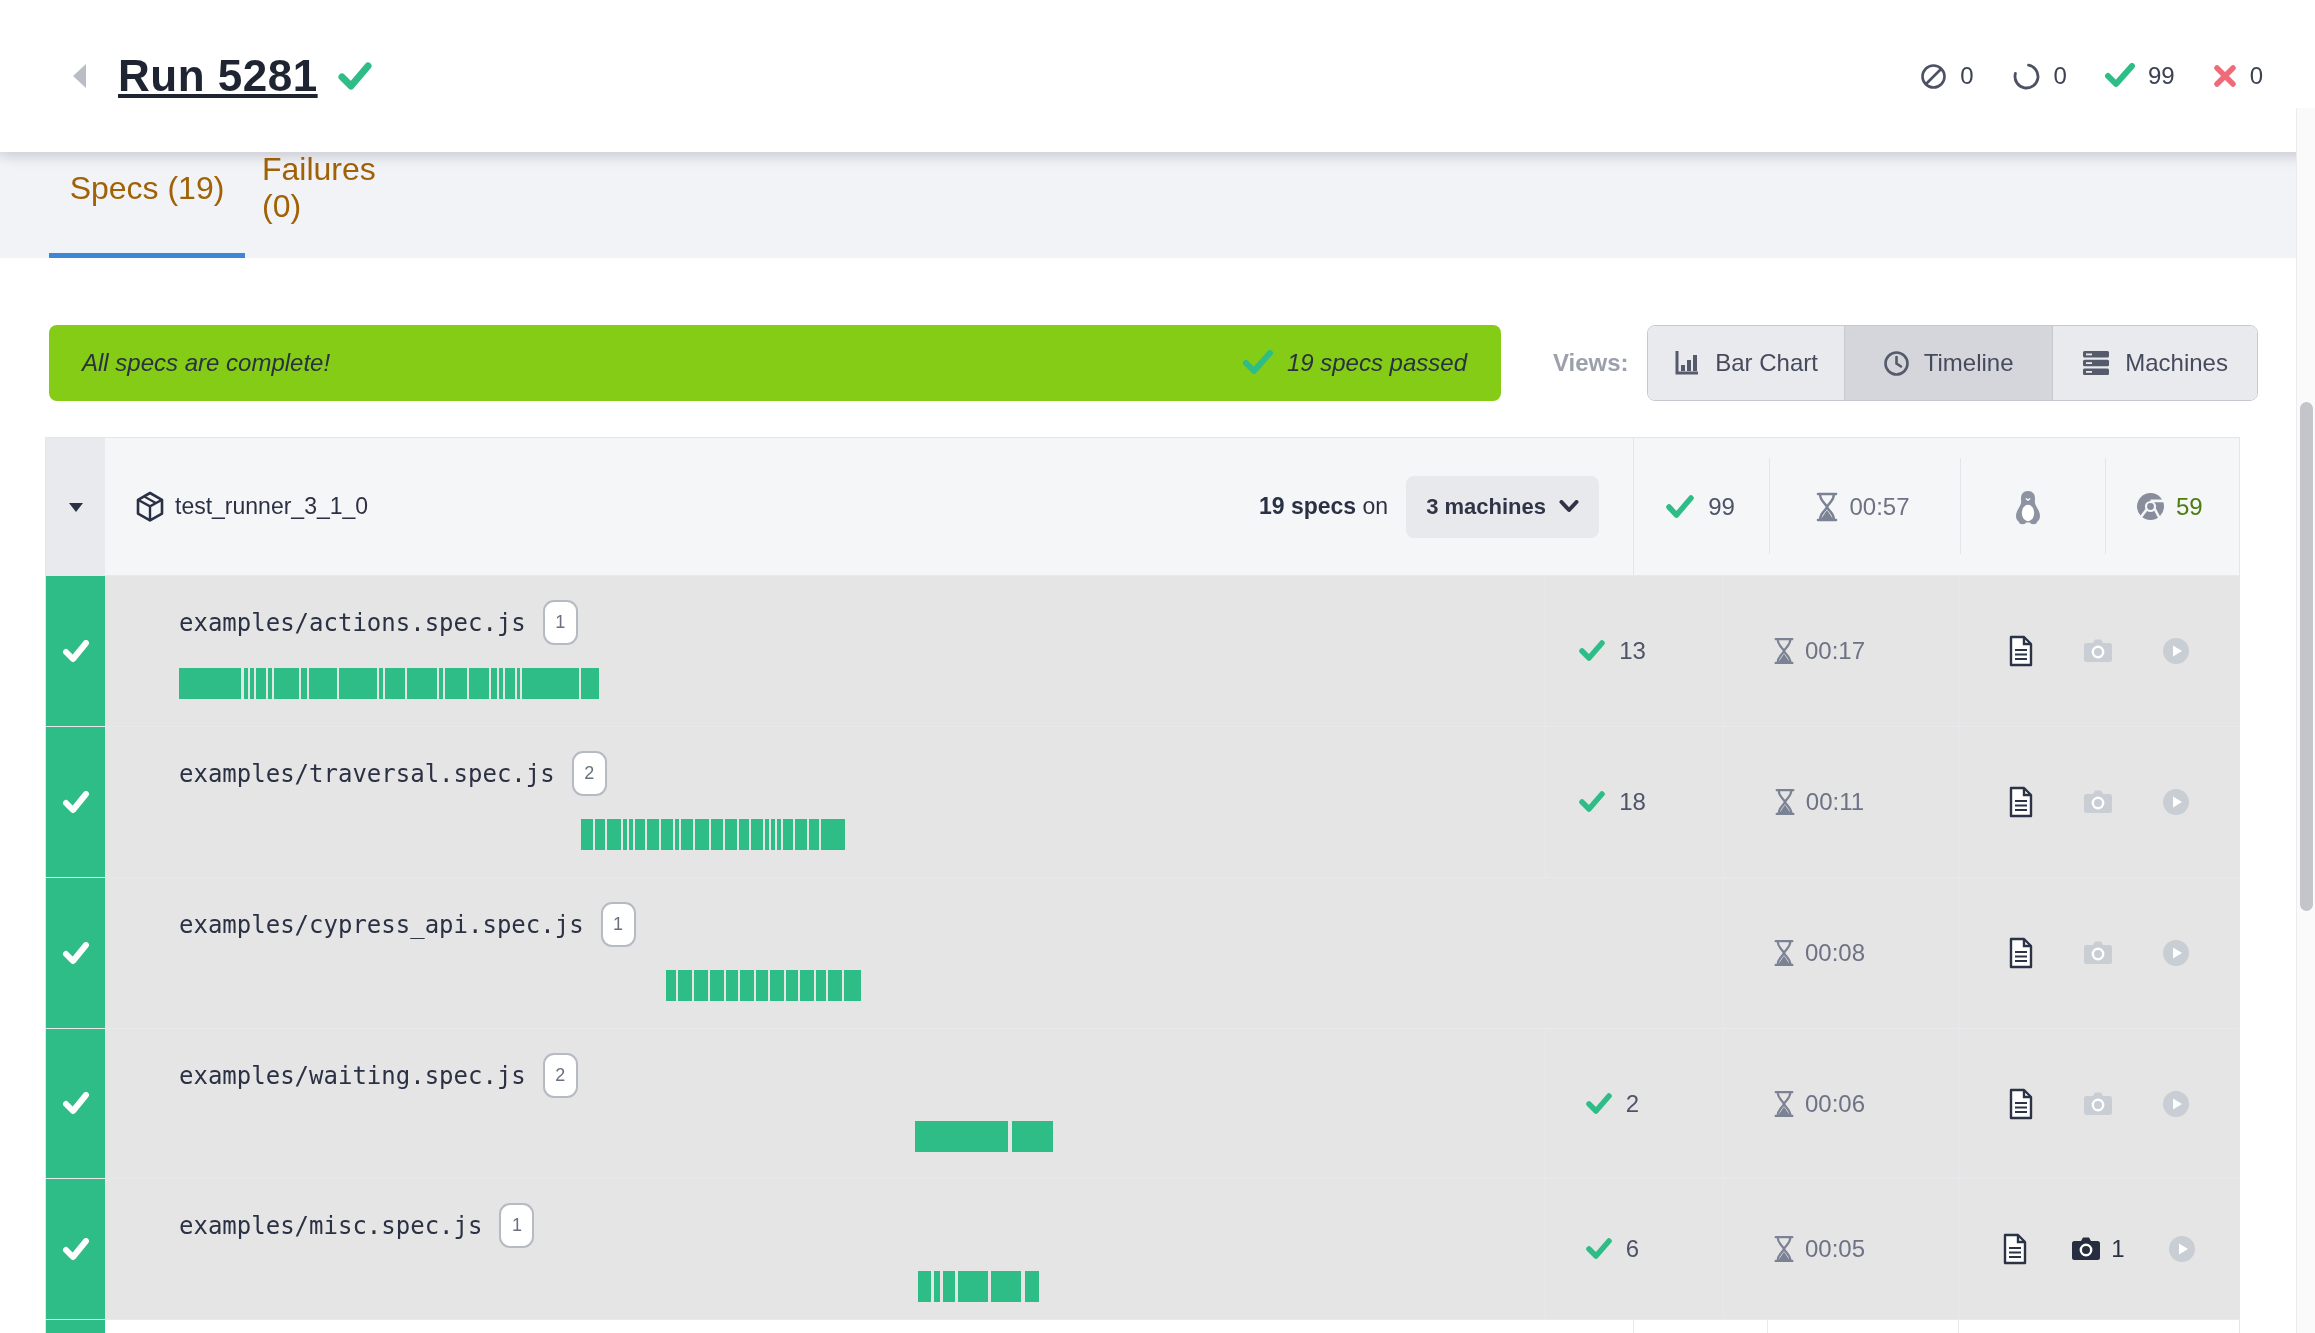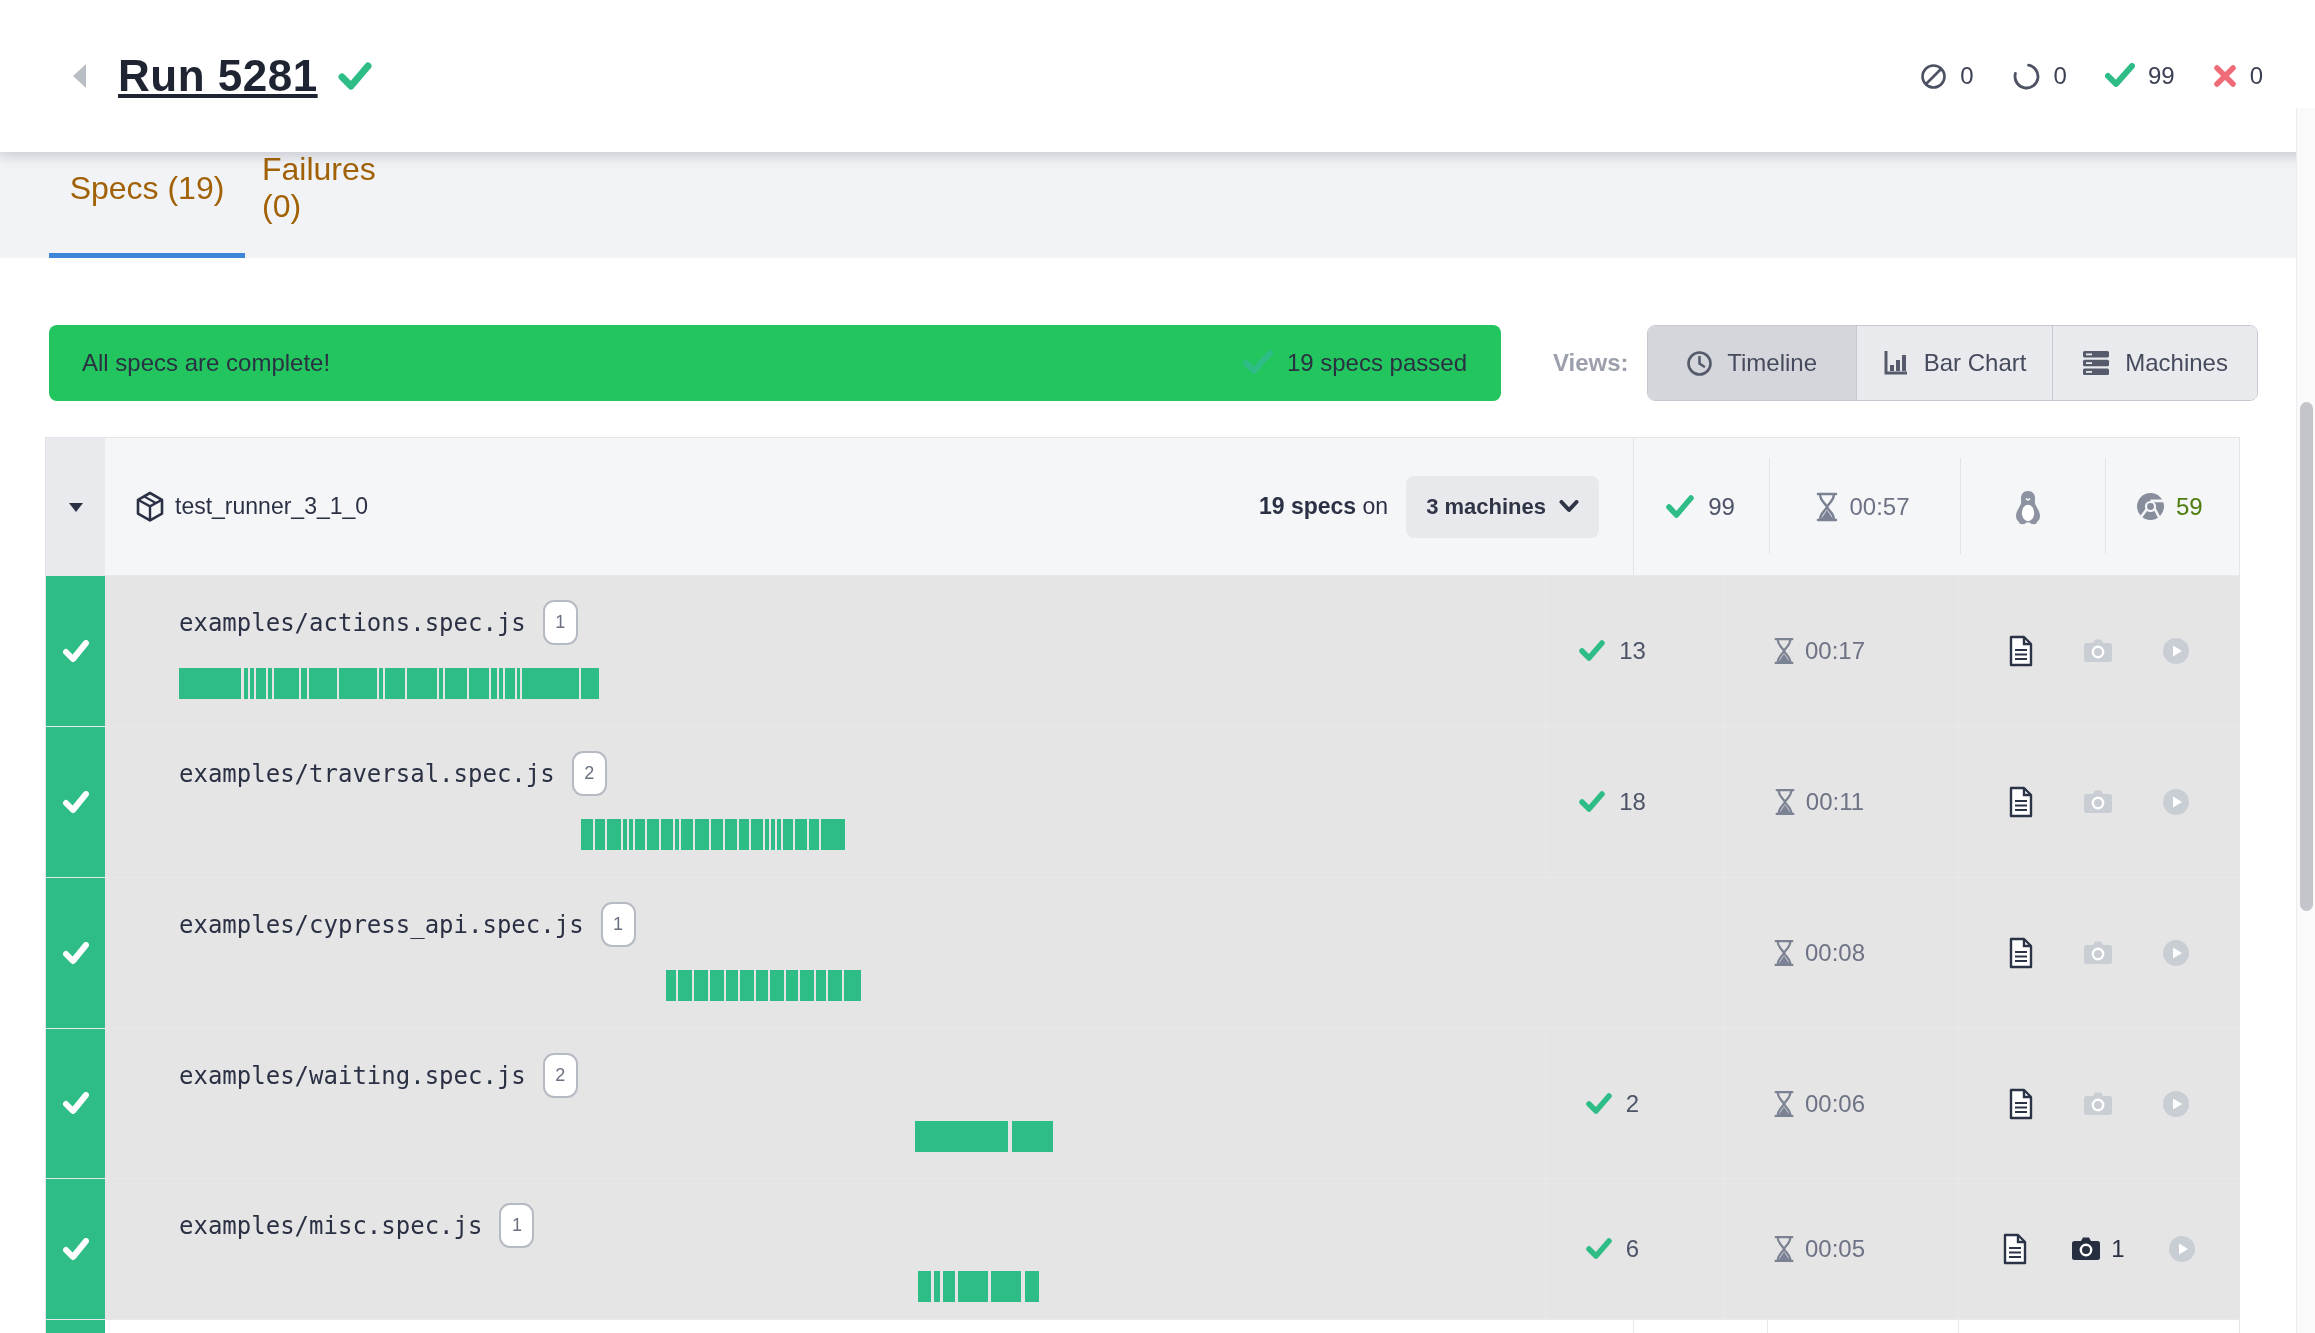--- a/index.html
+++ b/index.html
@@ -20,22 +20,22 @@
   .tabbar { position:absolute; left:0; top:152px; width:2315px; height:106px; background:#f2f3f6;
             box-shadow:inset 0 12px 10px -8px rgba(40,45,70,.07); }
   .tab { position:absolute; top:0; height:72px; display:flex; align-items:center; justify-content:center;
          font-size:32px; color:#a16207; cursor:pointer; }
   .tab-specs { left:49px; width:196px; }
   .tab-failures { left:262px; width:160px; }
   .tab-underline { position:absolute; left:49px; top:101px; width:196px; height:5px; background:#3d87d8; }
 
   
   .toolbar { position:absolute; left:0; top:325px; width:2315px; height:76px; display:flex; align-items:center; }
-  .banner { margin-left:49px; width:1452px; height:76px; background:#22c55e; border-radius:8px;
-            display:flex; align-items:center; padding:0 34px 0 33px; }
+  .banner { margin-left:49px; width:1452px; height:76px; background:#84cc16; border-radius:8px;
+            display:flex; align-items:center; padding:0 34px 0 33px;font-style:italic; }
   .banner-msg { font-size:24px; color:#2a3142; }
   .banner-passed { margin-left:auto; display:flex; align-items:center; gap:14px; font-size:24px; color:#2a3142; }
   .views-label { margin-left:52px; font-size:24px; font-weight:bold; color:#9ba0ac; }
   .btn-group { margin-left:18px; display:flex; height:76px; border:1px solid #c6c9d0; border-radius:8px; overflow:hidden; }
   .vbtn { display:flex; align-items:center; justify-content:center; gap:14px; font-size:24px; color:#454b5c;
           background:#e9eaee; cursor:pointer; border-left:1px solid #c6c9d0; }
   .vbtn:first-child { border-left:none; }
   .vbtn.active { background:#d4d6db; }
   .vbtn-timeline { width:208px; } .vbtn-barchart { width:196px; } .vbtn-machines { width:205px; }
 
@@ -142,35 +142,35 @@
     <span class="banner-msg">All specs are complete!</span>
     <span class="banner-passed">
       <svg width="30" height="26" viewBox="0 0 30 26">
           <path d="M3 13l8 8L27 3" stroke="#2ebd87" stroke-width="6" fill="none" stroke-linecap="round" stroke-linejoin="round"></path>
         </svg>
       <span>19 specs passed</span>
     </span>
   </div>
   <span class="views-label">Views:</span>
   <div class="btn-group">
-    <div class="vbtn vbtn-timeline active">
-      <svg width="27" height="27" viewBox="0 0 27 27">
-          <circle cx="13.5" cy="13.5" r="11" fill="none" stroke="#565b6b" stroke-width="2.6"></circle>
-          <path d="M13.5 7v6.5l4.5 3" fill="none" stroke="#565b6b" stroke-width="2.6" stroke-linecap="round"></path>
-        </svg>
-      <span>Timeline</span>
-    </div>
     <div class="vbtn vbtn-barchart">
       <svg width="28" height="28" viewBox="0 0 28 28">
           <path d="M4 2v22h21" stroke="#565b6b" stroke-width="3" fill="none"></path>
           <rect x="8" y="16" width="4" height="6" fill="#565b6b"></rect>
           <rect x="14" y="11" width="4" height="11" fill="#565b6b"></rect>
           <rect x="20" y="6" width="4" height="16" fill="#565b6b"></rect>
         </svg>
       <span>Bar Chart</span>
+    </div>
+    <div class="vbtn vbtn-timeline active">
+      <svg width="27" height="27" viewBox="0 0 27 27">
+          <circle cx="13.5" cy="13.5" r="11" fill="none" stroke="#565b6b" stroke-width="2.6"></circle>
+          <path d="M13.5 7v6.5l4.5 3" fill="none" stroke="#565b6b" stroke-width="2.6" stroke-linecap="round"></path>
+        </svg>
+      <span>Timeline</span>
     </div>
     <div class="vbtn vbtn-machines">
       <svg width="30" height="26" viewBox="0 0 30 26">
           <rect x="2" y="1" width="26" height="6.5" rx="1.5" fill="#565b6b"></rect>
           <rect x="2" y="9.75" width="26" height="6.5" rx="1.5" fill="#565b6b"></rect>
           <rect x="2" y="18.5" width="26" height="6.5" rx="1.5" fill="#565b6b"></rect>
           <rect x="5" y="3.5" width="6" height="1.8" fill="#e9eaee"></rect>
           <rect x="5" y="12.2" width="6" height="1.8" fill="#e9eaee"></rect>
           <rect x="5" y="21" width="6" height="1.8" fill="#e9eaee"></rect>
         </svg>

